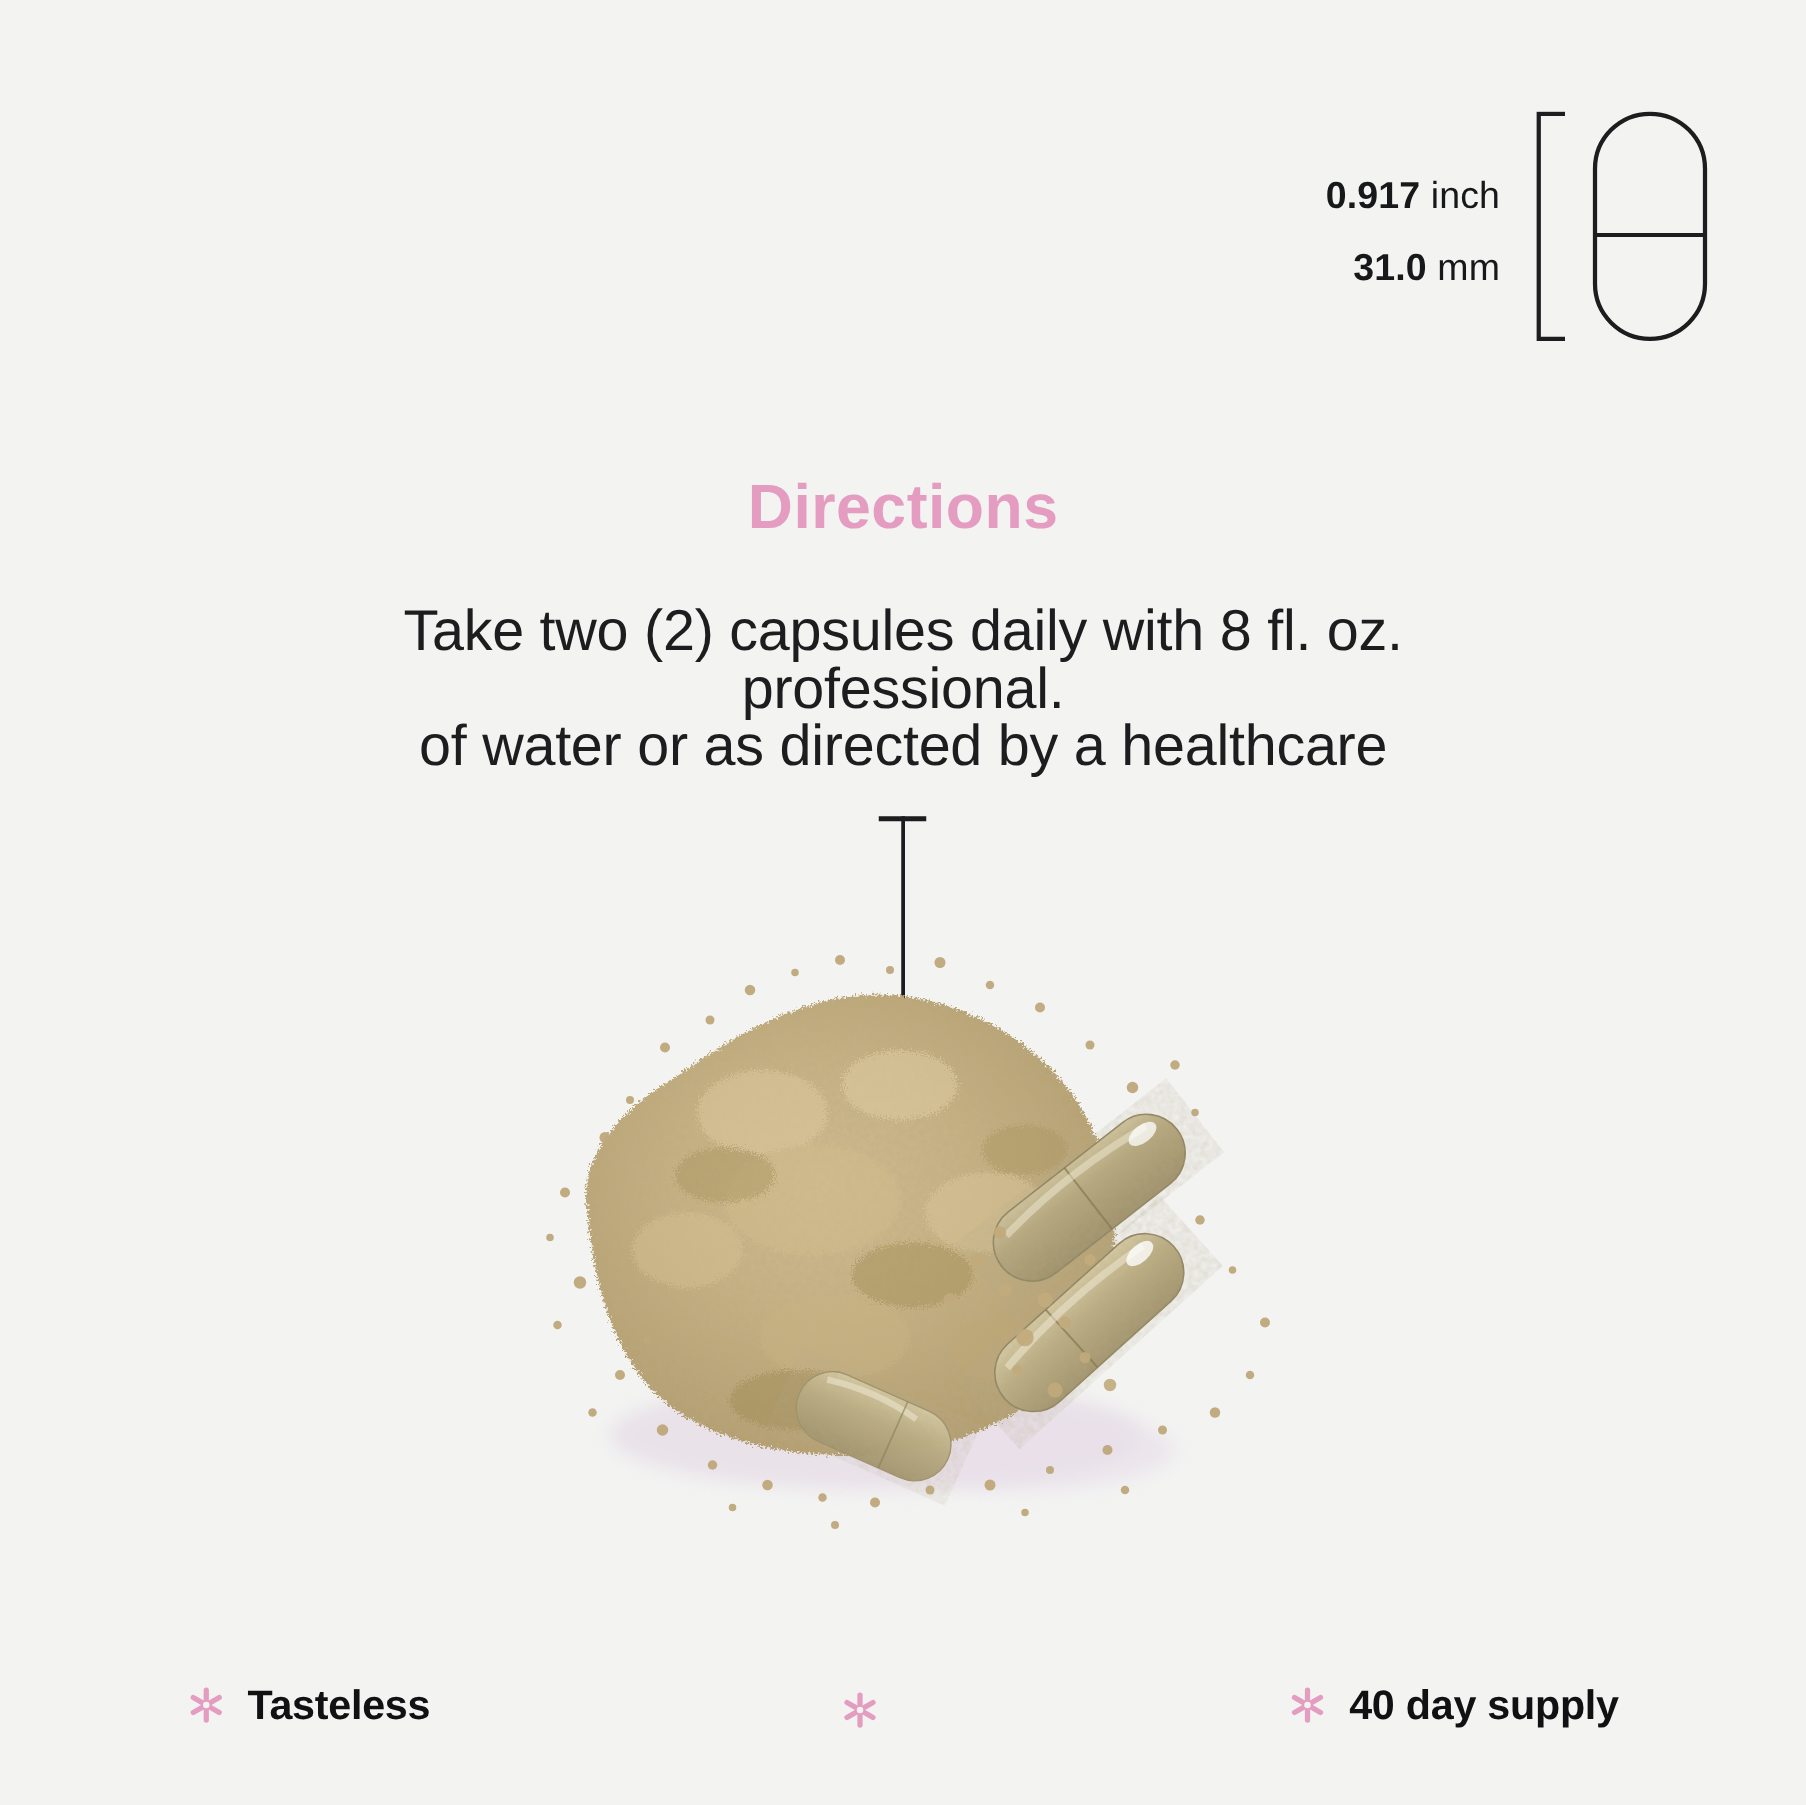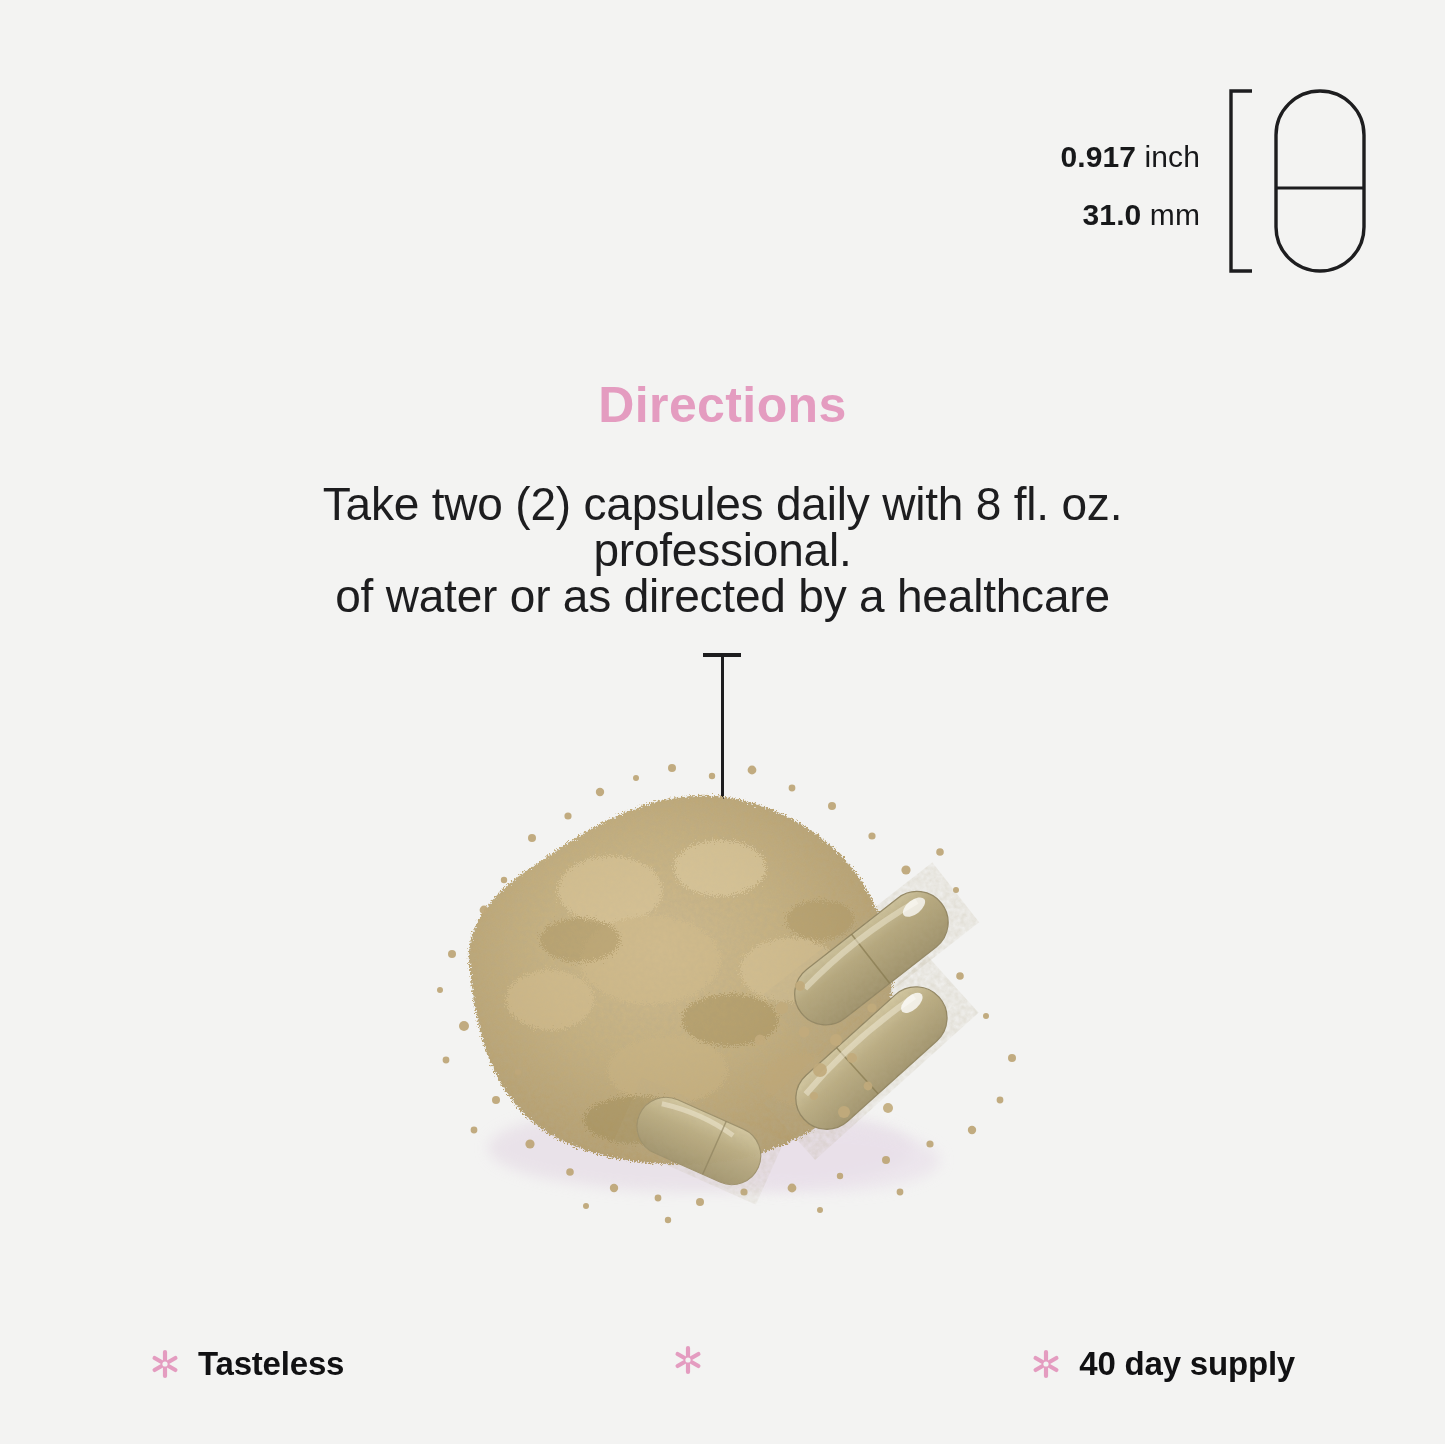--- a/index.html
+++ b/index.html
@@ -132,21 +132,21 @@
   }
 
   
   .features {
     position: absolute;
     left: 150px;
     top: 1345px;
     width: 1145px;
     display: flex;
     justify-content: space-between;
-    align-items: flex-start;
+    align-items: flex-end;
   }
   .feature {
     display: flex;
     align-items: center;
     gap: 18px;
   }
   .feature-icon {
     width: 30px;
     height: 30px;
     flex: 0 0 auto;

